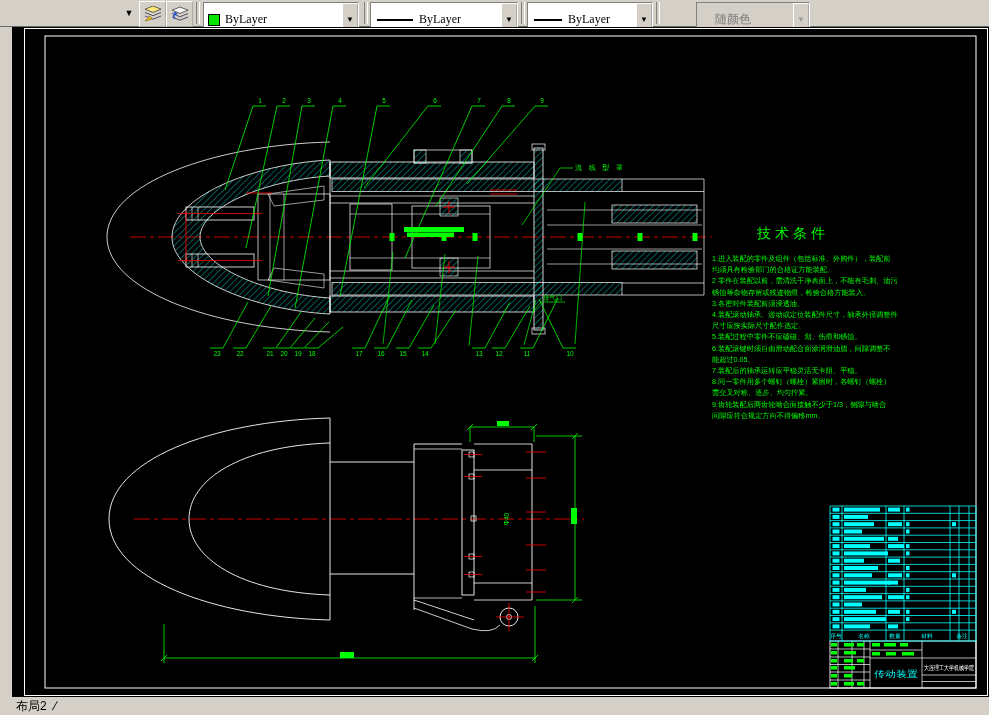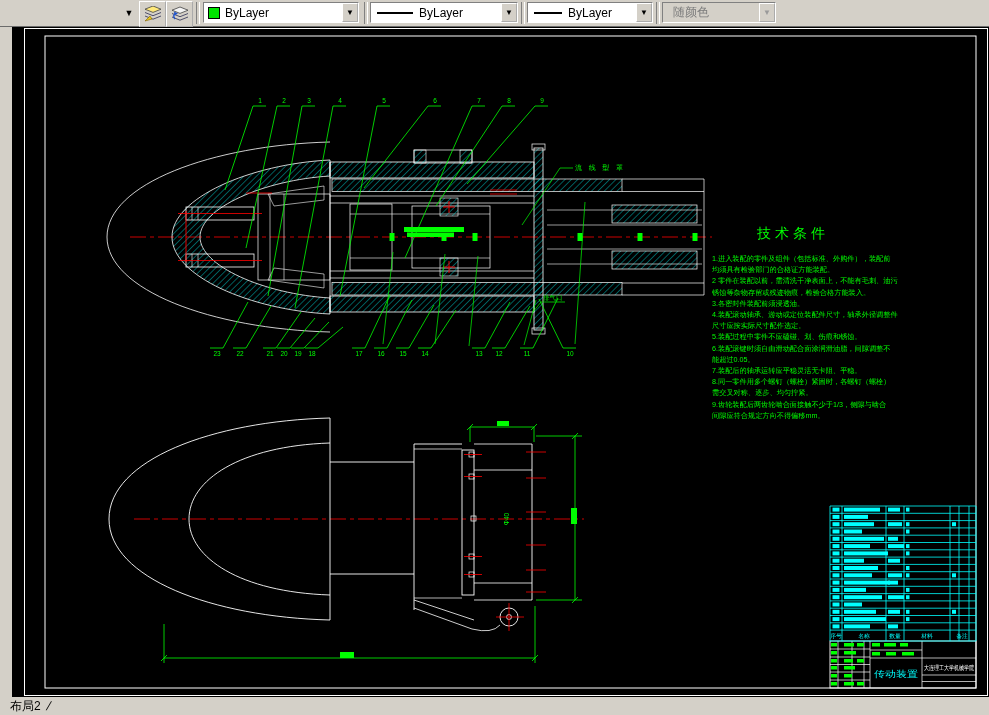--- a/index.html
+++ b/index.html
@@ -7,38 +7,38 @@
        font-family:"Liberation Sans",sans-serif;overflow:hidden}
   
   .toolbar{position:absolute;top:0;left:0;width:989px;height:26px;background:#d4d0c8;
            border-bottom:1px solid #6b6b6b}
   .tb-arrow{position:absolute;top:7px;left:122px;width:14px;height:12px;color:#000;
             font-size:9px;line-height:12px;text-align:center}
   .tbtn{position:absolute;top:1px;width:25px;height:24px;border:1px outset #fff;
         background:#d4d0c8;display:flex;align-items:center;justify-content:center}
   .sep{position:absolute;top:2px;width:2px;height:22px;border-left:1px solid #808080;
        border-right:1px solid #ffffff}
-  .combo{position:absolute;top:2px;height:21px;background:#fff;
+  .combo{position:absolute;top:2px;height:35px;background:#fff;
          border:1px solid;border-color:#808080 #fff #fff #808080;
          display:flex;align-items:center;
-         font-family:Liberation Sans, sans-serif;font-size:12px;color:#000;box-sizing:border-box}
+         font-family:Liberation Serif, serif;font-size:12px;color:#000;box-sizing:border-box}
   .combo .arrowbtn{margin-left:auto;width:16px;height:100%;background:#d4d0c8;
          border:1px outset #fff;display:flex;align-items:center;justify-content:center;
          font-size:8px;color:#000;box-sizing:border-box}
   .combo.disabled{background:#d4d0c8;color:#7b7b7b}
   .combo.disabled .arrowbtn{color:#9a9a9a}
   .swatch{width:10px;height:10px;border:1px solid #000;margin:0 5px 0 4px}
   .linesample{width:36px;height:2px;background:#000;margin:0 6px 0 6px}
   
   .canvas{position:absolute;top:27px;left:12px;width:989px;height:670px;background:#000}
   .canvas svg{position:absolute;top:0;left:0}
   
   .statusbar{position:absolute;top:697px;left:0;width:989px;height:18px;background:#d4d0c8;
              display:flex;align-items:center;font-size:12px;color:#000}
-  .tabtext{margin-left:10px}
+  .tabtext{margin-left:16px}
   .tabslash{margin-left:6px;transform:skewX(-18deg);color:#000}
   text{font-family:"Liberation Sans",sans-serif}
 </style>
 </head>
 <body>
 
 <div class="toolbar">
   <div class="tb-arrow">▼</div>
 
   <div class="tbtn" style="left:139px">
@@ -78,21 +78,21 @@
   <div class="sep" style="left:521px"></div>
 
   <div class="combo" style="left:527px;width:126px">
     <span class="linesample" style="width:28px"></span>
     <span>ByLayer</span>
     <span class="arrowbtn">▼</span>
   </div>
 
   <div class="sep" style="left:656px"></div>
 
-  <div class="combo disabled" style="left:662px;width:114px;padding-left:10px">
+  <div class="combo disabled" style="left:696px;width:114px;padding-left:18px">
     <span>随颜色</span>
     <span class="arrowbtn">▼</span>
   </div>
 </div>
 
 <div class="canvas">
 <svg id="dwg" width="989" height="670" viewBox="0 27 989 670">
   <defs>
     <pattern id="h" patternUnits="userSpaceOnUse" width="4.5" height="4.5" patternTransform="rotate(45)">
       <line x1="0" y1="0" x2="0" y2="4.5" stroke="#00c8c8" stroke-width="0.9"></line>

